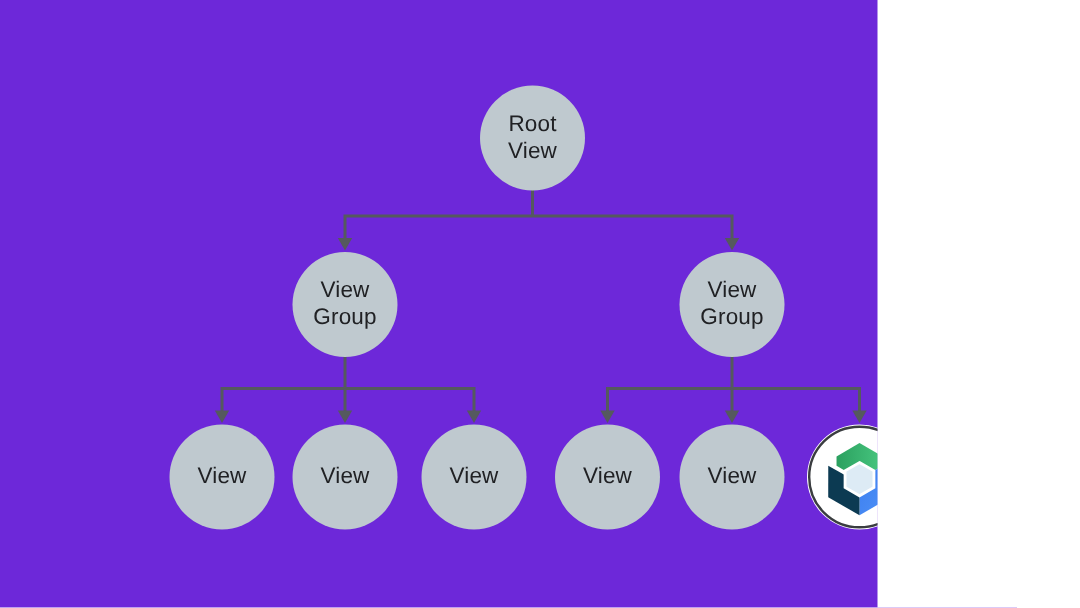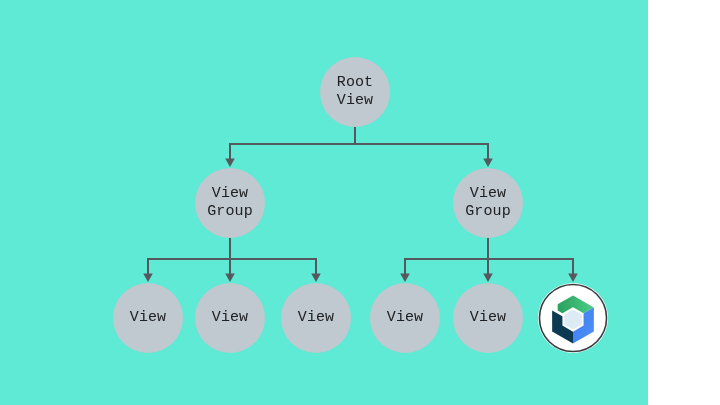--- a/index.html
+++ b/index.html
@@ -1,20 +1,20 @@
 <!DOCTYPE html>
 <html><head>
 <meta charset="utf-8">
 <style>
   html,body{margin:0;padding:0;background:#ffffff;}
   .stage{
     position:relative;
-    width:648px;height:405px;
-    background:#5eead4;
-    font-family:Liberation Mono, monospace;
+    width:585px;height:405px;
+    background:#6d28d9;
+    font-family:Liberation Sans, sans-serif;
     overflow:hidden;
   }
   .connectors{position:absolute;left:0;top:0;}
   .node{
     position:absolute;
     width:70px;height:70px;
     border-radius:50%;
     background:#bfc9cf;
     display:flex;align-items:center;justify-content:center;
     text-align:center;

